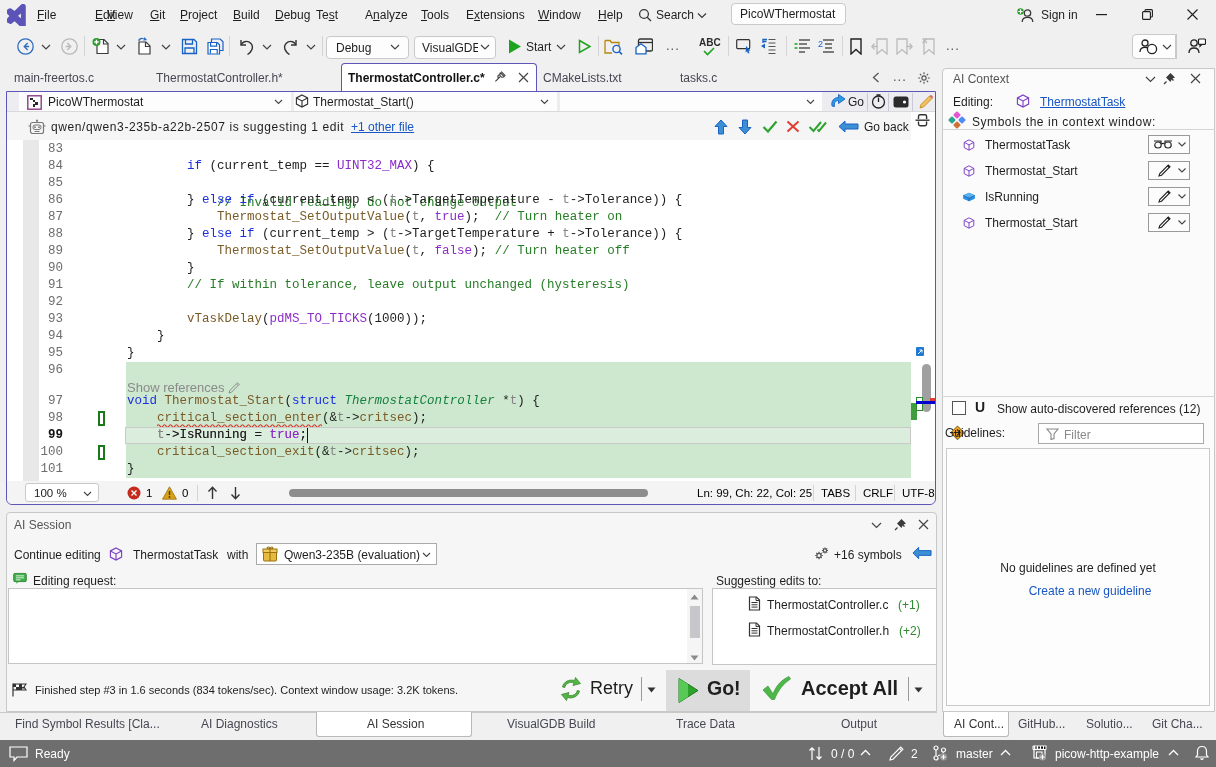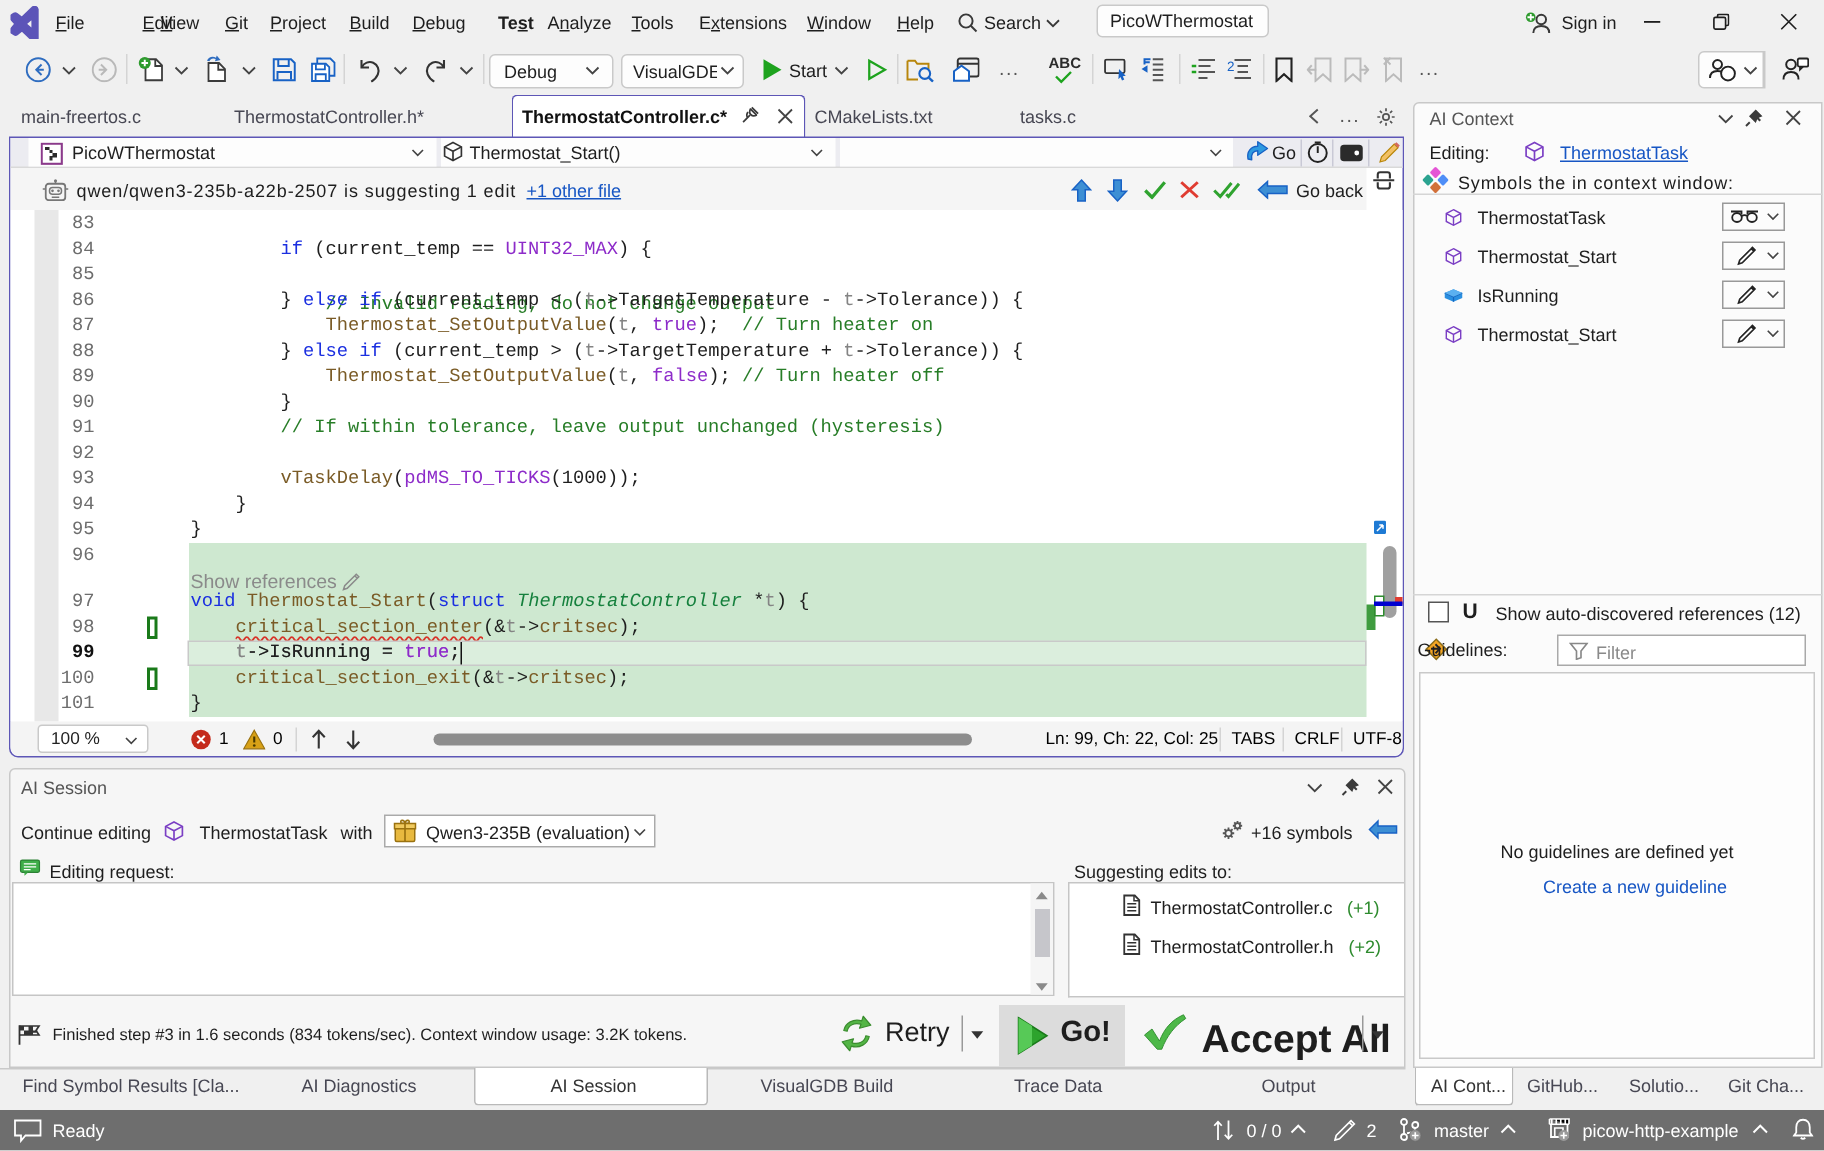--- a/index.html
+++ b/index.html
@@ -26,21 +26,21 @@
   <path fill="#5c54b8" d="M17.58 1.063a1.8 1.8 0 0 0-1.232.452L8.23 9.27 4.187 6.13a1.2 1.2 0 0 0-1.38-.06L.916 7.33a1.2 1.2 0 0 0-.17 1.854L4.2 13 .747 17.116a1.2 1.2 0 0 0 .17 1.853l2.09 1.26a1.2 1.2 0 0 0 1.38-.06l4.043-3.14 8.118 7.815c.94.94 2.652.27 2.652-1.16V2.616a1.8 1.8 0 0 0-1.62-1.553zM16.5 7.52v10.96L10.13 13z" stroke="#5c54b8" stroke-width="2.6" stroke-linejoin="round"></path>
 </svg>
 <div id="menubar" class="ui" style="position:absolute;top:8px;left:0;">
   <span class="abs" style="left:37px;"><u>F</u>ile</span>
   <span class="abs" style="left:72px;margin-left:23px;"><u>E</u>dit</span>
   <span class="abs" style="left:107px;"><u>V</u>iew</span>
   <span class="abs" style="left:150px;"><u>G</u>it</span>
   <span class="abs" style="left:180px;"><u>P</u>roject</span>
   <span class="abs" style="left:233px;"><u>B</u>uild</span>
   <span class="abs" style="left:275px;"><u>D</u>ebug</span>
-  <span class="abs" style="left:332px;font-weight:bold;">Te<u>s</u>t</span>
+  <span class="abs" style="left:316px;">Te<u>s</u>t</span>
   <span class="abs" style="left:365px;">A<u>n</u>alyze</span>
   <span class="abs" style="left:421px;"><u>T</u>ools</span>
   <span class="abs" style="left:466px;">E<u>x</u>tensions</span>
   <span class="abs" style="left:538px;"><u>W</u>indow</span>
   <span class="abs" style="left:598px;"><u>H</u>elp</span>
 </div>
 
 <svg class="abs" style="left:638px;top:8px;" width="14" height="14" viewBox="0 0 14 14">
     <circle cx="6" cy="6" r="4.4" fill="none" stroke="#383838" stroke-width="1.3"></circle>
     <line x1="9.2" y1="9.2" x2="13" y2="13" stroke="#383838" stroke-width="1.3"></line>
@@ -539,21 +539,21 @@
   <div class="abs" style="left:666px;top:670px;width:84px;height:41px;background:#dcdcdc;"></div>
   <svg class="abs" style="left:677px;top:677px;" width="23" height="27" viewBox="0 0 23 27">
       <path d="M2,1.5 L21,13.5 L2,25.5 Z" fill="#2da32d" stroke="#1a7a1a" stroke-width="1"></path>
       <path d="M2,1.5 L11,7 L11,20 L2,25.5 Z" fill="#57c957"></path>
     </svg>
   <div class="abs" style="left:707px;top:677px;font-size:19.5px;font-weight:bold;color:#1e1e1e;">Go!</div>
 
   <svg class="abs" style="left:761px;top:674px;" width="31" height="28" viewBox="0 0 31 28">
       <path d="M2,16 L7,12 L12,20 C15,12 20,6 28,2.5 L29.5,5 C22,10 17,16.5 13.5,25.5 L10.5,25.5 Z" fill="#4db848" stroke="#2e8b2e" stroke-width="0.6"></path>
     </svg>
-  <div class="abs" style="left:801px;top:677px;font-size:26px;font-weight:bold;color:#1e1e1e;">Accept All</div>
+  <div class="abs" style="left:801px;top:677px;font-size:20px;font-weight:bold;color:#1e1e1e;">Accept All</div>
   <div class="abs" style="left:908px;top:677px;width:1px;height:24px;background:#999;"></div>
   <svg class="abs" style="left:914px;top:687px;" width="9" height="6" viewBox="0 0 9 6">
       <path d="M0.5,0.5 L8.5,0.5 L4.5,5.5 Z" fill="#333"></path>
     </svg>
 </div>
 
 <div class="abs" style="left:942px;top:68px;width:273px;height:644px;background:#fbfbfb;border:1px solid #c8c8c8;border-radius:4px 0 0 0;"></div>
 <div id="rightpanel">
   <div class="abs ui" style="left:953px;top:72px;color:#555;">AI Context</div>
   <svg class="abs" style="left:1145px;top:76px;" width="11" height="7" viewBox="0 0 11 7">

